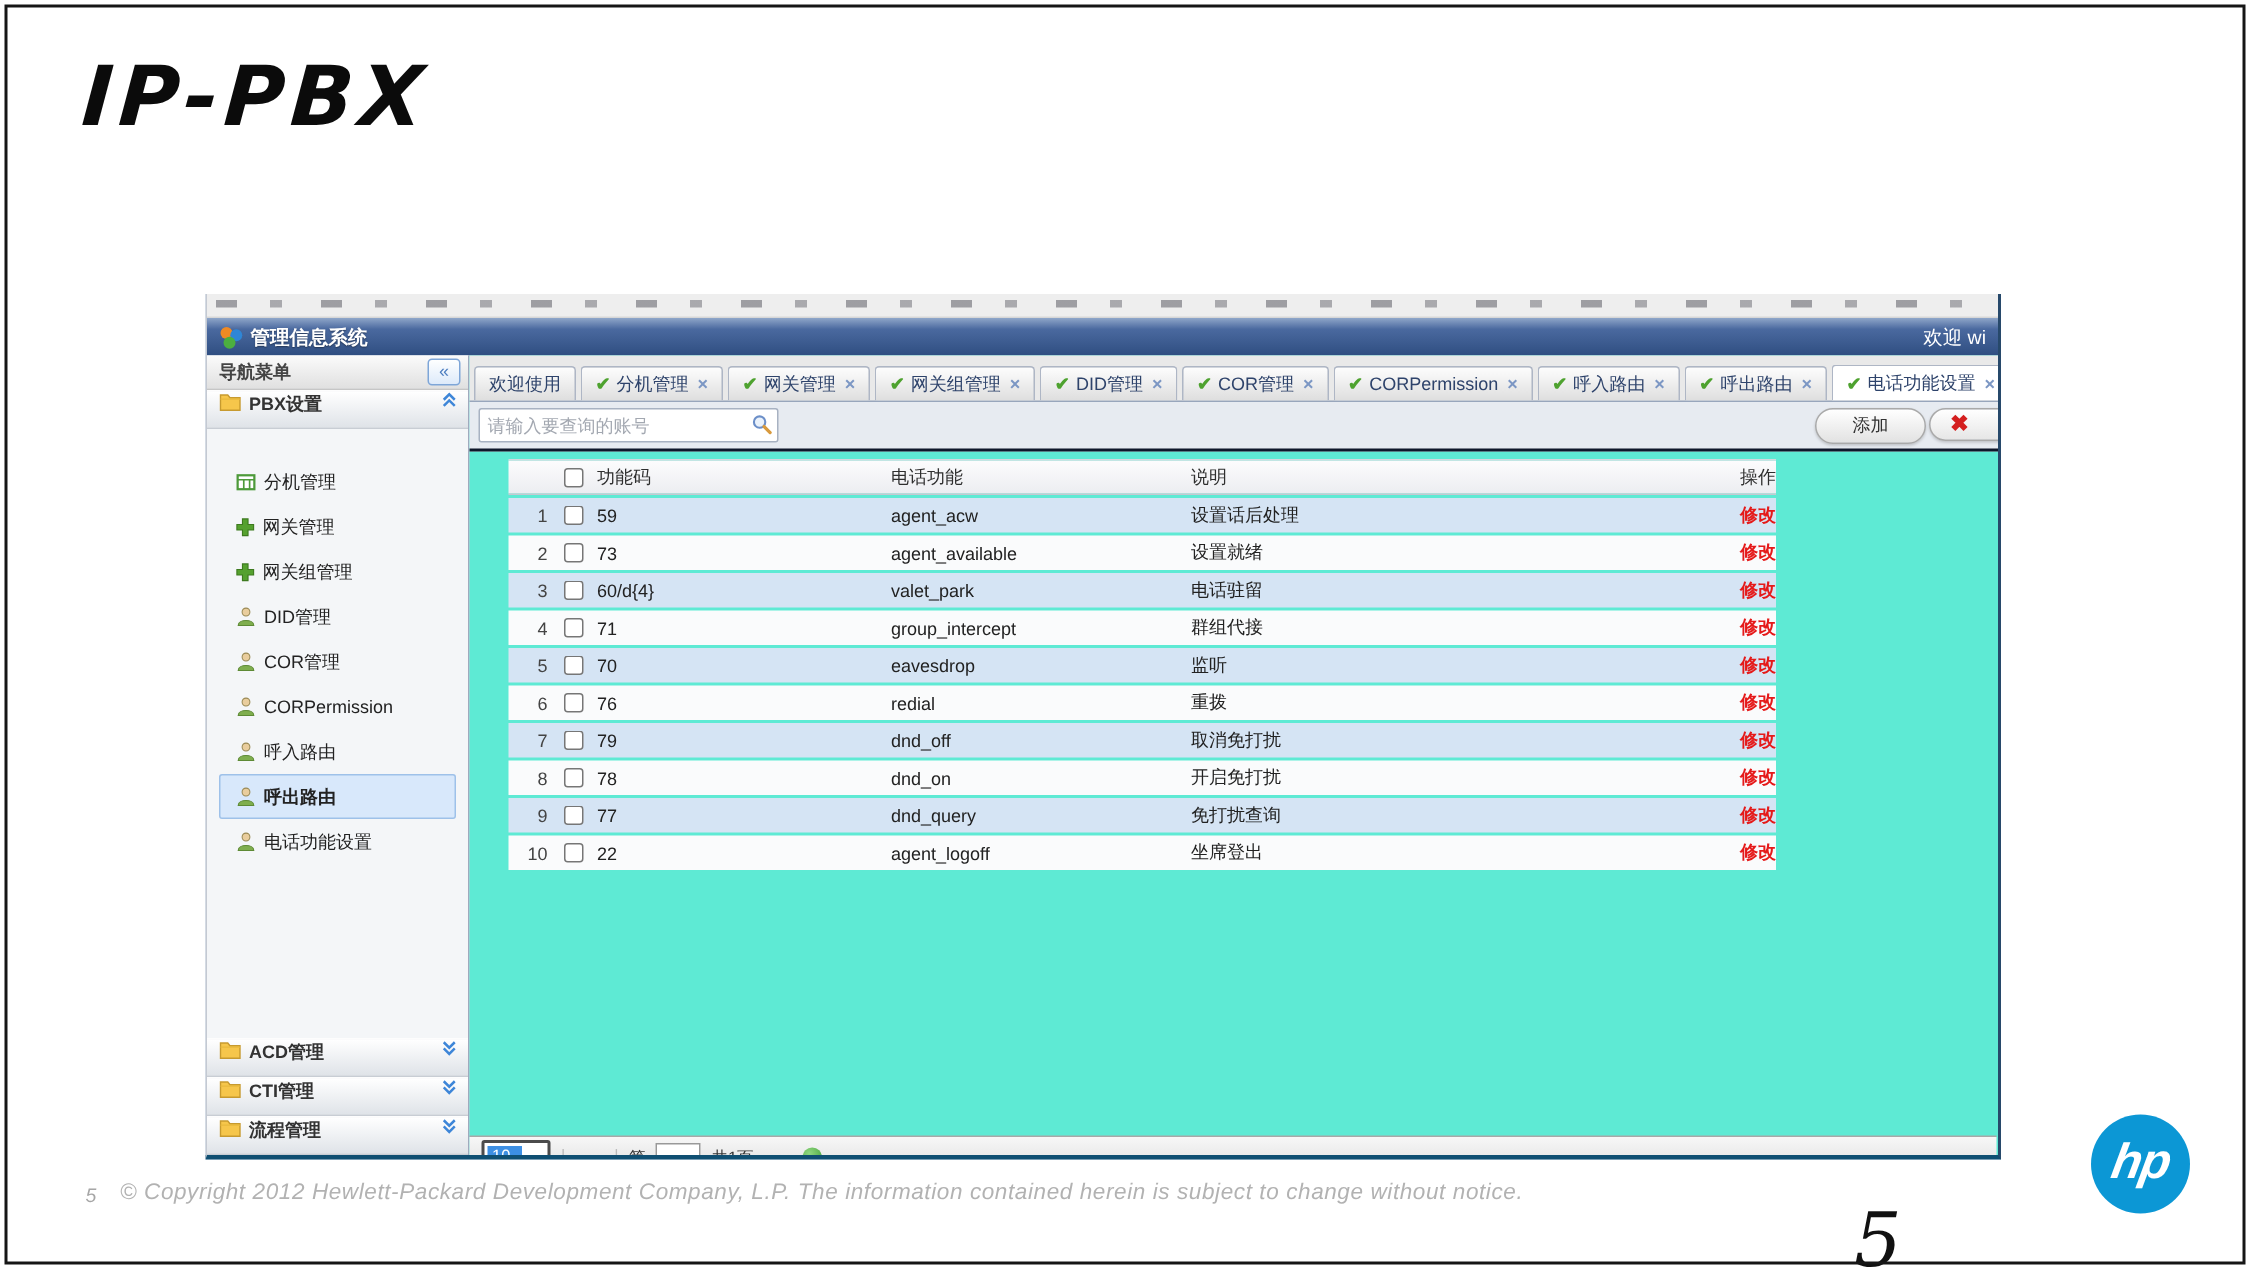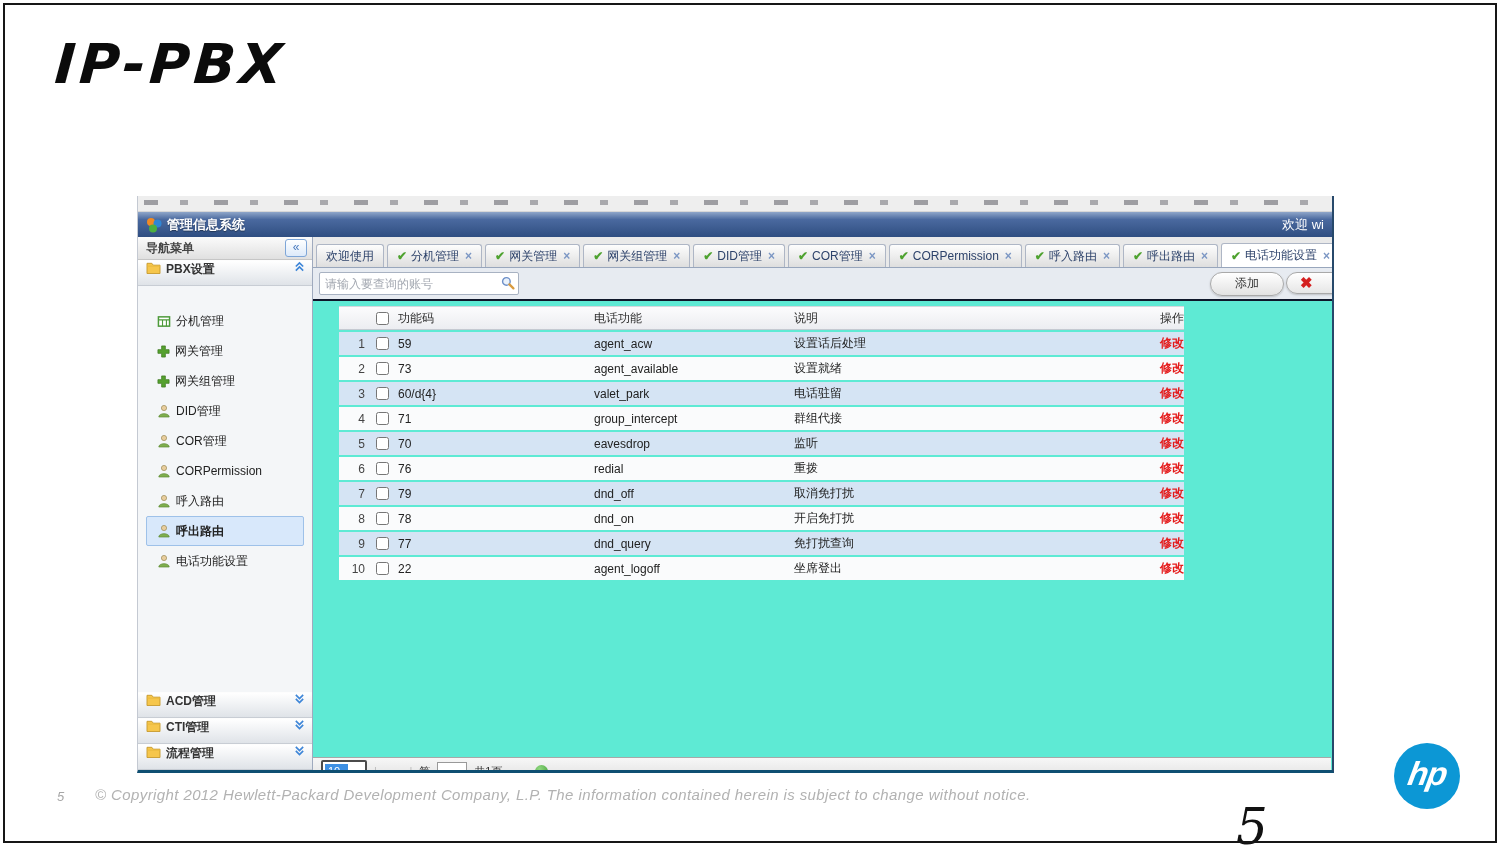--- a/index.html
+++ b/index.html
@@ -6,21 +6,21 @@
   #slide{position:relative;width:1500px;height:846px;background:#fff;overflow:hidden;
          font-family:"Liberation Sans",sans-serif;}
   #frame{position:absolute;inset:3px;border:2px solid #161616;pointer-events:none;z-index:60;}
 
   
   .slide-title{position:absolute;left:55px;top:32px;font-size:55px;font-weight:bold;font-style:italic;
     letter-spacing:4px;color:#0b0b0b;transform:skewX(-4deg);font-family:"DejaVu Sans",sans-serif;}
   .slide-subtitle{position:absolute;left:56px;top:134px;font-size:31px;color:#0d9ad6;
     font-family:"Liberation Serif",serif;font-weight:600;letter-spacing:2px;}
   .footer-page{position:absolute;left:57px;top:789px;font-size:13px;color:#a6a6a6;font-style:italic;}
-  .footer-copy{position:absolute;left:95px;top:786px;font-size:15px;color:#b2b2b2;font-style:italic;
+  .footer-copy{position:absolute;left:80px;top:786px;font-size:15px;color:#b2b2b2;font-style:italic;
     letter-spacing:.4px;}
   .hp-logo{position:absolute;left:1394px;top:743px;width:66px;height:66px;border-radius:50%;
     background:#0c97d5;display:flex;align-items:center;justify-content:center;}
   .hp-logo span{color:#fff;font-size:33px;font-weight:bold;font-style:italic;transform:skewX(-10deg);
     letter-spacing:-1px;padding-bottom:4px;}
   .hand-five{position:absolute;left:1236px;top:798px;font-size:50px;color:#111;font-style:italic;
     font-family:"DejaVu Serif",serif;z-index:40;}
 
   
   .app{position:absolute;left:137px;top:196px;width:1194px;height:574px;background:#c9daee;

